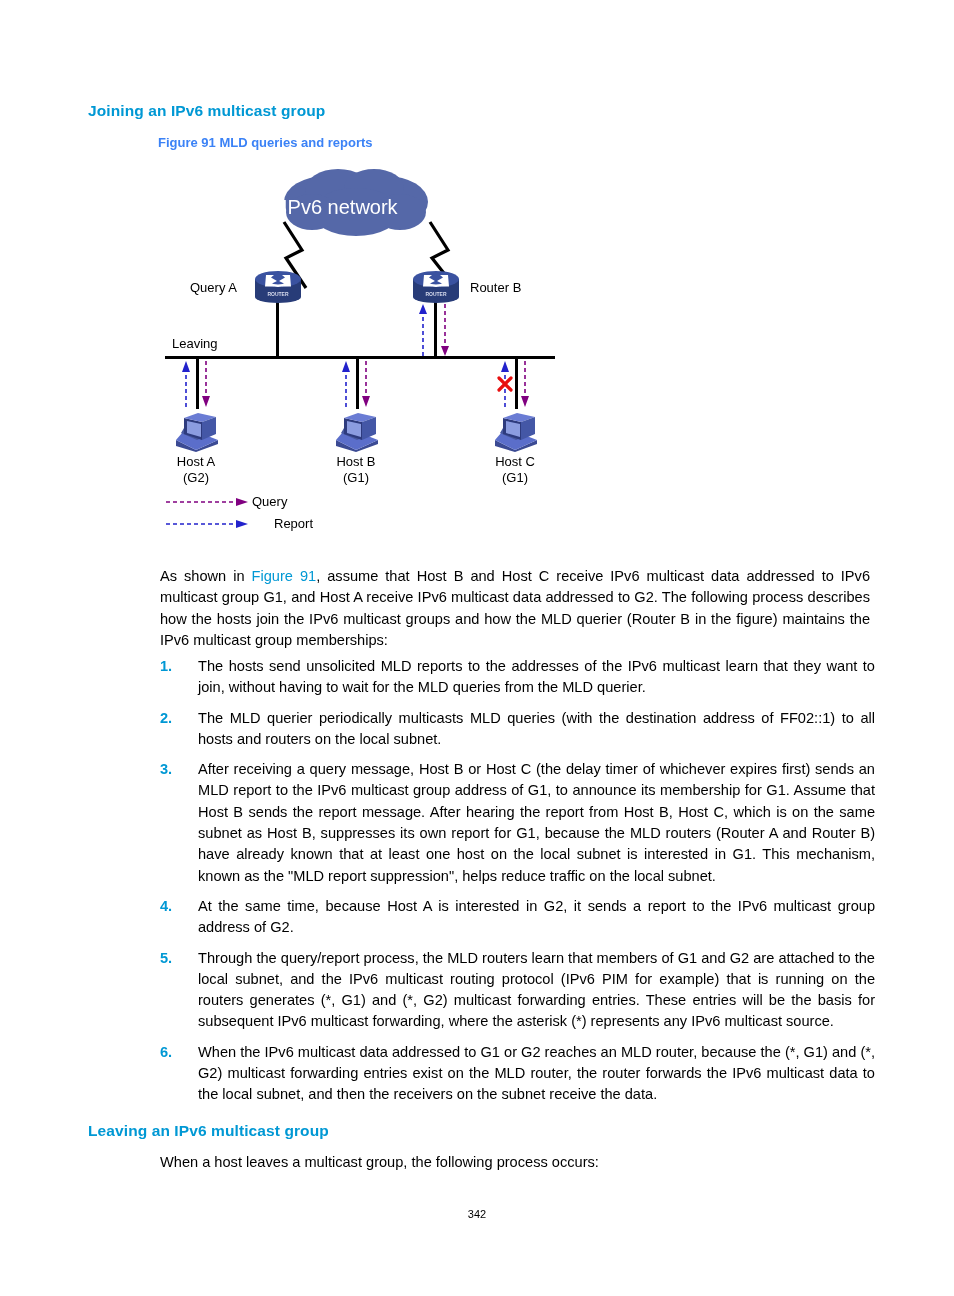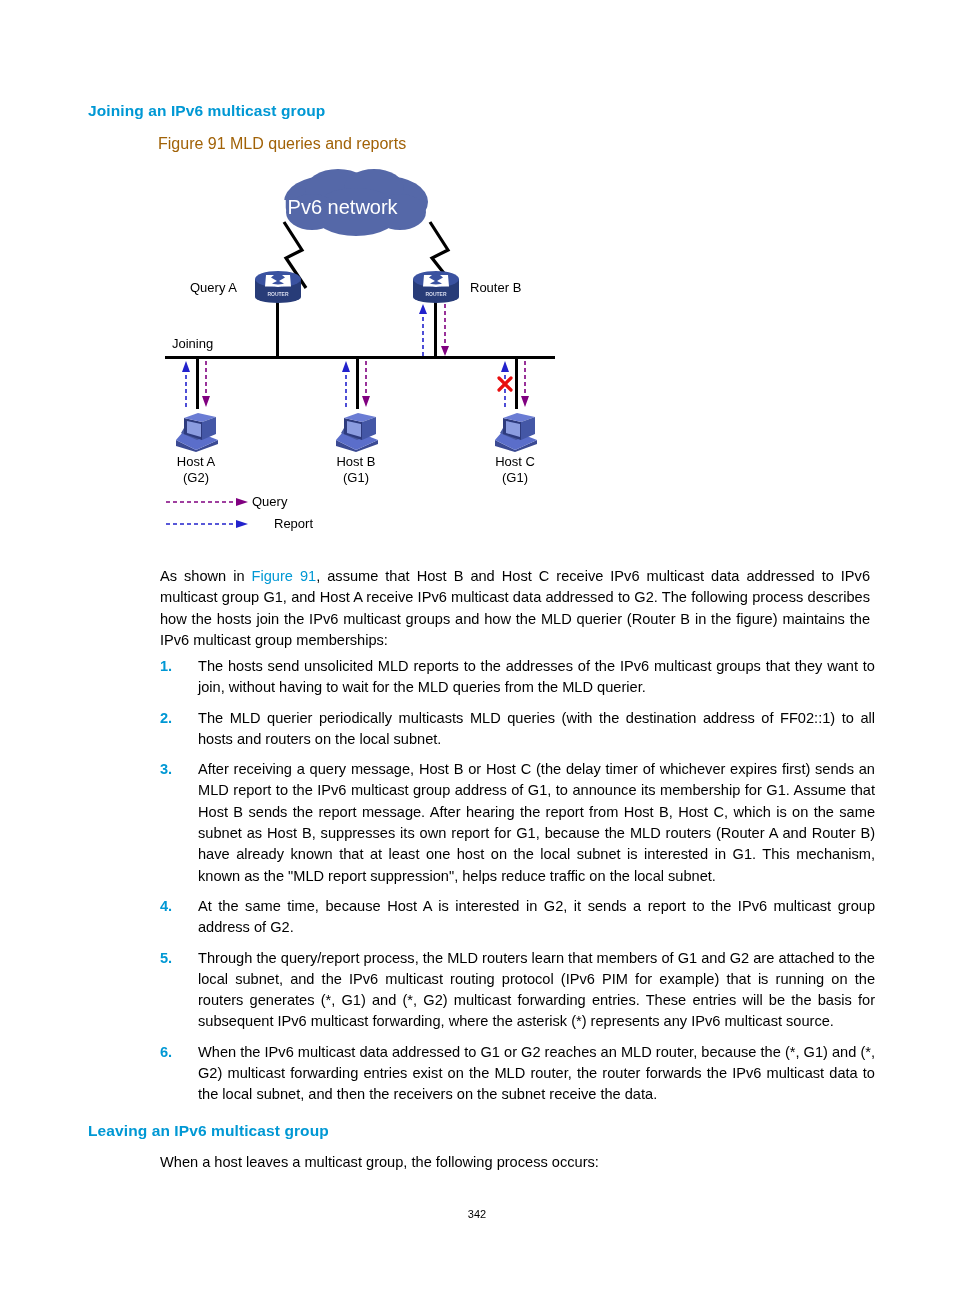--- a/index.html
+++ b/index.html
@@ -17,23 +17,23 @@
   .h-section {
     position:absolute;
     font-size:15.5px;
     font-weight:bold;
     color:#0098D4;
     letter-spacing:.1px;
     white-space:nowrap;
   }
   .fig-caption {
     position:absolute;
-    font-size:16px;
-    font-weight:normal;
-    color:#a16207;
+    font-size:13px;
+    font-weight:bold;
+    color:#3b82f6;
     white-space:nowrap;
   }
 
   
   .figure { position:absolute; left:0; top:160px; width:954px; height:395px; }
 
   .cloud { position:absolute; }
   .cloud-label {
     position:absolute;
     color:#ffffff;
@@ -170,21 +170,21 @@
 
   <div class="bus" style="left:434px; top:142px; width:3px; height:56px;"></div>
 
   <svg style="position:absolute; left:412px; top:142px; width:50px; height:56px;" viewBox="0 0 50 56">
     <line x1="11" y1="54" x2="11" y2="10" stroke="#2222CC" stroke-width="1.6" stroke-dasharray="4,3"></line>
     <polygon points="11,2 7,12 15,12" fill="#2222CC"></polygon>
     <line x1="33" y1="2" x2="33" y2="46" stroke="#800080" stroke-width="1.6" stroke-dasharray="4,3"></line>
     <polygon points="33,54 29,44 37,44" fill="#800080"></polygon>
   </svg>
 
-  <div class="eth-label" style="left:172px; top:176px;">Joining</div>
+  <div class="eth-label" style="left:172px; top:176px;">Leaving</div>
   <div class="bus" style="left:165px; top:196px; width:390px; height:3px;"></div>
 
   <svg style="position:absolute; left:176px; top:199px; width:48px; height:50px;" viewBox="0 0 48 50">
     <line x1="10" y1="48" x2="10" y2="12" stroke="#2222CC" stroke-width="1.6" stroke-dasharray="4,3"></line>
     <polygon points="10,2 6,13 14,13" fill="#2222CC"></polygon>
     <line x1="30" y1="2" x2="30" y2="38" stroke="#800080" stroke-width="1.6" stroke-dasharray="4,3"></line>
     <polygon points="30,48 26,37 34,37" fill="#800080"></polygon>
   </svg>
   <div class="bus" style="left:196px; top:199px; width:3px; height:50px;"></div>
 
@@ -268,21 +268,21 @@
 </div>
 
 <div class="para" style="left:160px; top:566px; width:710px;">
   <span>As shown in </span><span class="figref">Figure 91</span><span>, assume that Host B and Host C receive IPv6 multicast data addressed to IPv6 multicast group G1, and Host A receive IPv6 multicast data addressed to G2. The following process describes how the hosts join the IPv6 multicast groups and how the MLD querier (Router B in the figure) maintains the IPv6 multicast group memberships:</span>
 </div>
 
 <div class="olist" style="left:160px; top:656px;">
 
   <div class="oitem">
     <div class="onum">1.</div>
-    <div class="otext">The hosts send unsolicited MLD reports to the addresses of the IPv6 multicast groups that they want to join, without having to wait for the MLD queries from the MLD querier.</div>
+    <div class="otext">The hosts send unsolicited MLD reports to the addresses of the IPv6 multicast learn that they want to join, without having to wait for the MLD queries from the MLD querier.</div>
   </div>
 
   <div class="oitem">
     <div class="onum">2.</div>
     <div class="otext">The MLD querier periodically multicasts MLD queries (with the destination address of FF02::1) to all hosts and routers on the local subnet.</div>
   </div>
 
   <div class="oitem">
     <div class="onum">3.</div>
     <div class="otext">After receiving a query message, Host B or Host C (the delay timer of whichever expires first) sends an MLD report to the IPv6 multicast group address of G1, to announce its membership for G1. Assume that Host B sends the report message. After hearing the report from Host B, Host C, which is on the same subnet as Host B, suppresses its own report for G1, because the MLD routers (Router A and Router B) have already known that at least one host on the local subnet is interested in G1. This mechanism, known as the "MLD report suppression", helps reduce traffic on the local subnet.</div>

